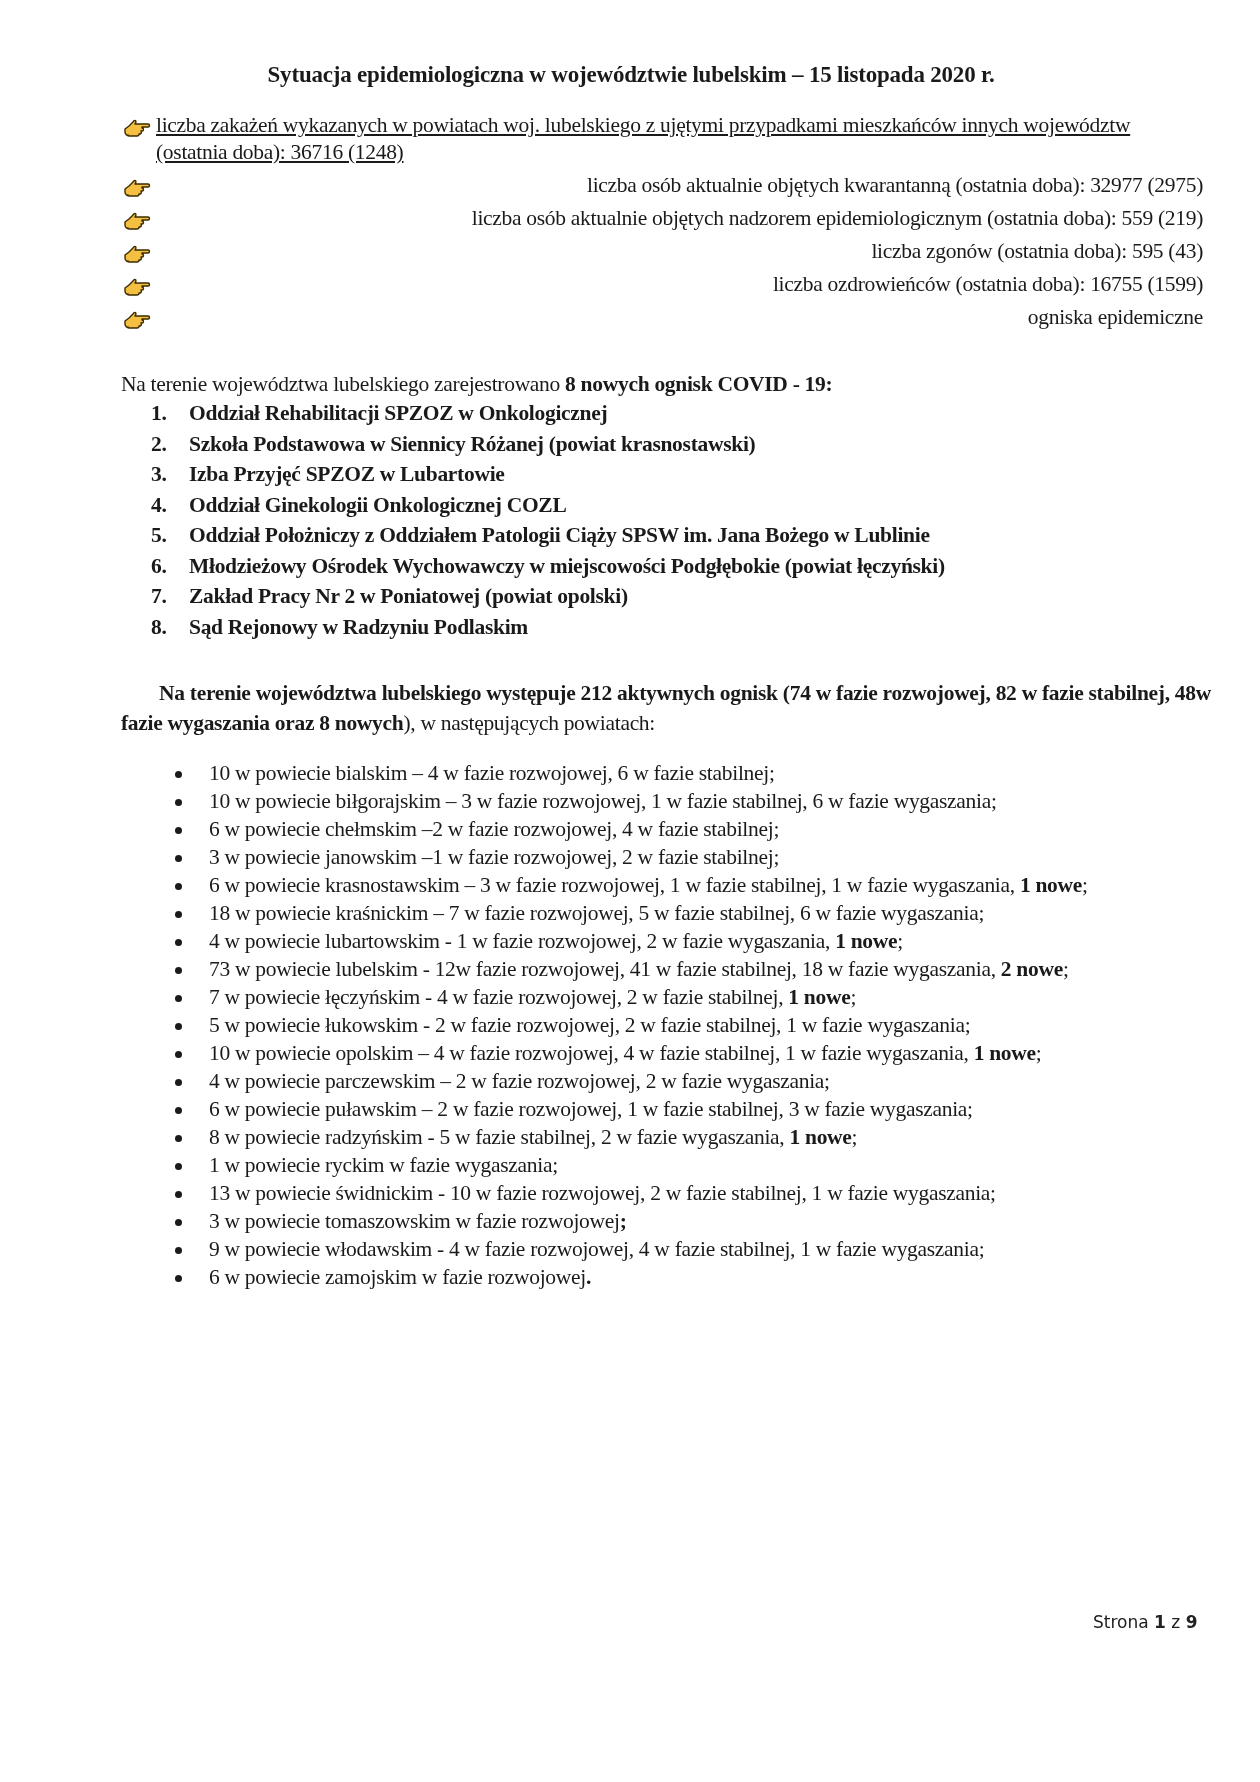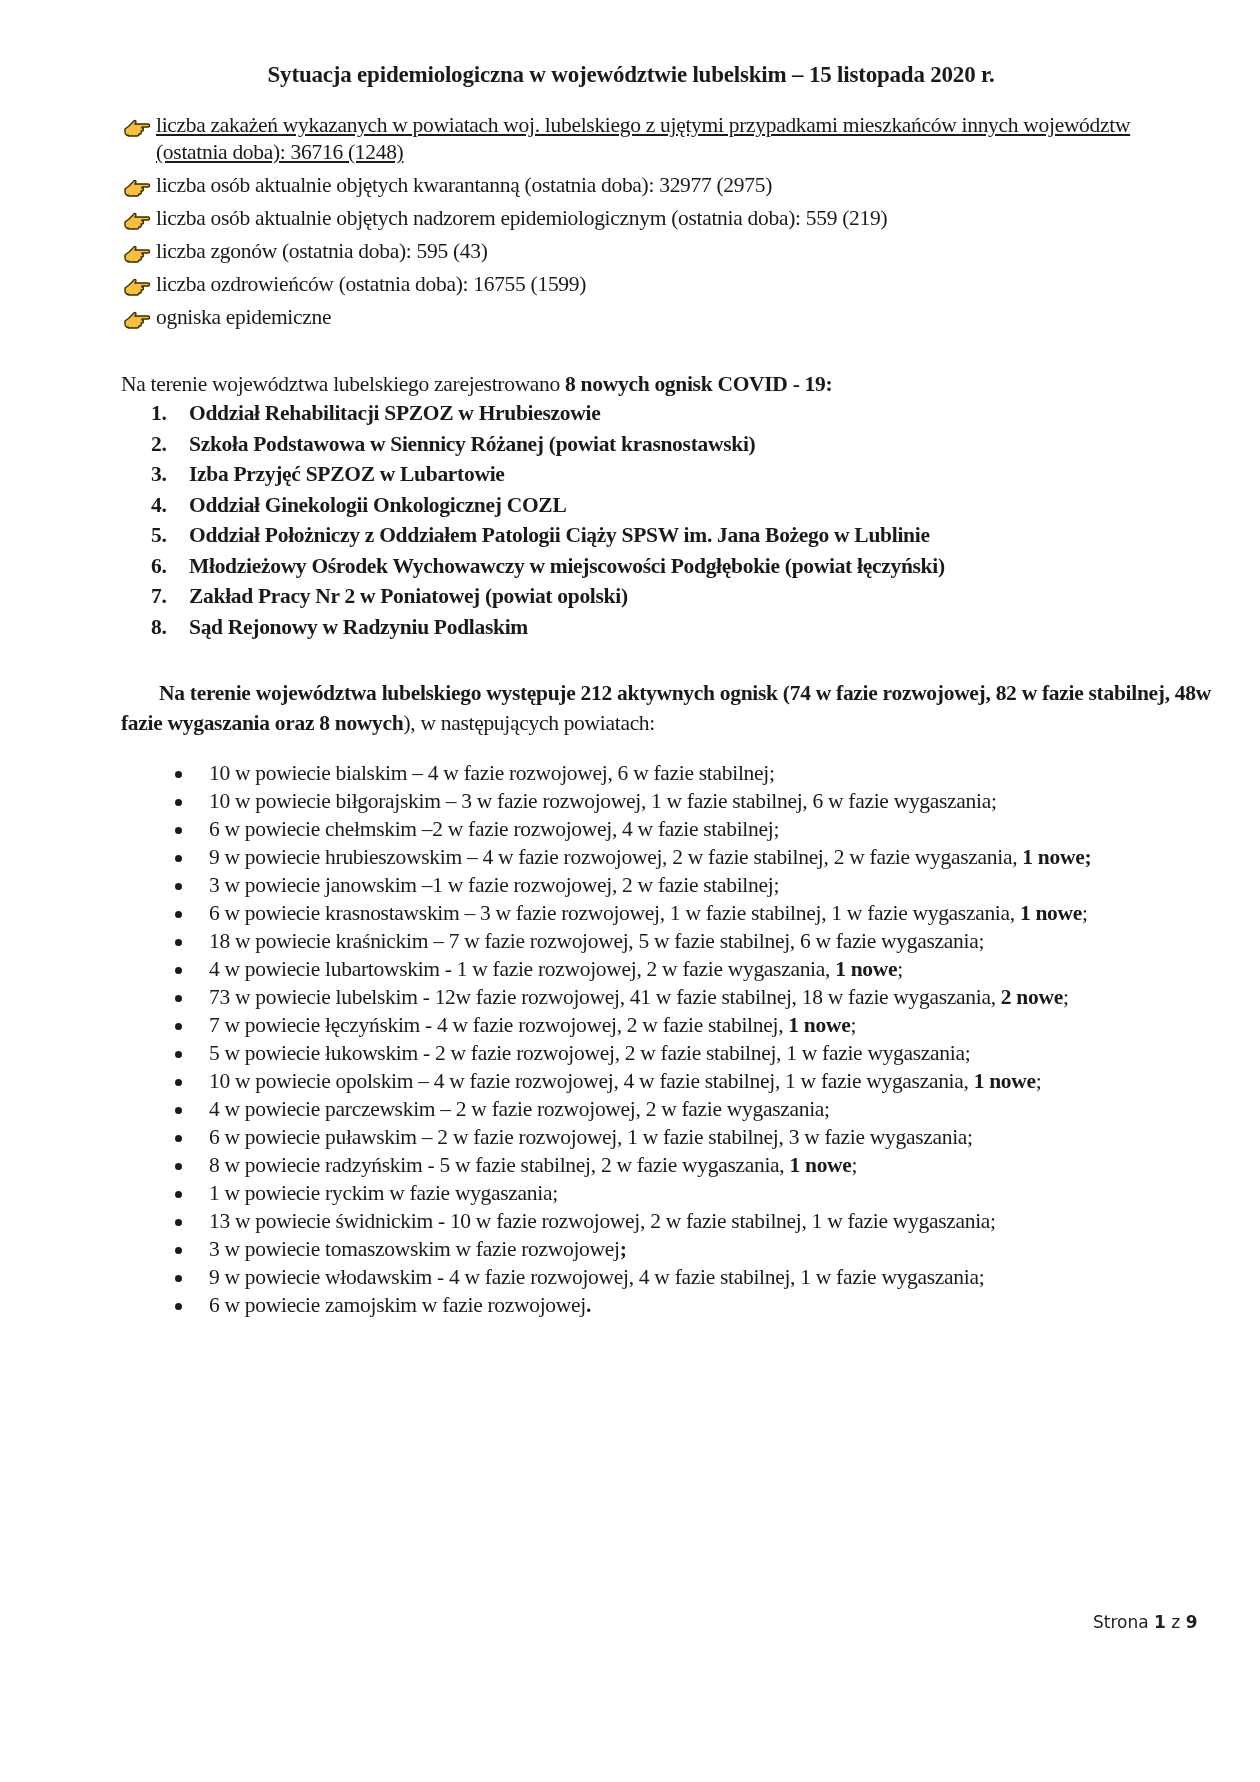--- a/index.html
+++ b/index.html
@@ -3,21 +3,21 @@
 <meta charset="utf-8">
 <style>
   html, body { margin: 0; padding: 0; background: #ffffff; }
   body { width: 1260px; height: 1782px; position: relative; overflow: hidden;
          font-family: "Liberation Serif", serif; color: #1a1a1a; }
   .page { position: absolute; left: 1px; top: 0; width: 1260px; height: 1782px; }
   .title { position: absolute; left: 0; width: 1260px; top: 62px; text-align: center;
            font-size: 23px; font-weight: bold; letter-spacing: -0.2px; }
   .stats { position: absolute; left: 122px; top: 112px; width: 1080px; }
   .stat { display: flex; align-items: flex-start; font-size: 21.5px; line-height: 27px;
-          margin-bottom: 6px; letter-spacing: -0.3px; }
+          margin-bottom: 6px; letter-spacing: -0.3px; justify-content: space-between; }
   .stat .ico { width: 30px; height: 22px; flex: 0 0 30px; margin-top: 4px; margin-right: 3px; }
   .stat.underline .txt { text-decoration: underline; }
   .intro { position: absolute; left: 120px; top: 372px; font-size: 21.5px; letter-spacing: -0.3px; }
   .intro b { font-weight: bold; }
   .newlist { position: absolute; left: 150px; top: 398px; margin: 0; padding: 0; list-style: none; }
   .newlist li { font-size: 21.5px; font-weight: bold; line-height: 30.5px; letter-spacing: -0.3px; display: flex; }
   .newlist li .num { width: 38px; flex: 0 0 38px; }
   .summary { position: absolute; left: 120px; top: 678px; width: 1090px; font-size: 21.5px;
              line-height: 30px; text-indent: 38px; text-align: justify; letter-spacing: -0.3px; }
   .summary b { font-weight: bold; }
@@ -82,21 +82,21 @@
       </div>
     </div>
 
   <div class="intro">
     <span>Na terenie województwa lubelskiego zarejestrowano </span><b>8 nowych ognisk COVID - 19:</b>
   </div>
 
   <ol class="newlist" id="newlist">
       <li>
         <span class="num">1.</span>
-        <span>Oddział Rehabilitacji SPZOZ w Hrubieszowie</span>
+        <span>Oddział Rehabilitacji SPZOZ w Onkologicznej</span>
       </li>
       <li>
         <span class="num">2.</span>
         <span>Szkoła Podstawowa w Siennicy Różanej (powiat krasnostawski)</span>
       </li>
       <li>
         <span class="num">3.</span>
         <span>Izba Przyjęć SPZOZ w Lubartowie</span>
       </li>
       <li>
@@ -122,21 +122,20 @@
     </ol>
 
   <div class="summary">
     <b>Na terenie województwa lubelskiego występuje 212 aktywnych ognisk (74 w fazie rozwojowej, 82 w fazie stabilnej, 48w fazie wygaszania oraz 8 nowych</b><span>), w następujących powiatach:</span>
   </div>
 
   <ul class="bullets" id="bullets">
       <li><span class="dot"></span><span>10 w powiecie bialskim – 4 w fazie rozwojowej, 6 w fazie stabilnej;</span><b></b><span></span></li>
       <li><span class="dot"></span><span>10 w powiecie biłgorajskim – 3 w fazie rozwojowej, 1 w fazie stabilnej, 6 w fazie wygaszania;</span><b></b><span></span></li>
       <li><span class="dot"></span><span>6 w powiecie chełmskim –2 w fazie rozwojowej,  4 w fazie stabilnej;</span><b></b><span></span></li>
-      <li><span class="dot"></span><span>9 w powiecie hrubieszowskim – 4 w fazie rozwojowej, 2 w fazie stabilnej, 2 w fazie wygaszania, </span><b>1 nowe;</b><span></span></li>
       <li><span class="dot"></span><span>3 w powiecie janowskim –1 w fazie rozwojowej, 2 w fazie stabilnej;</span><b></b><span></span></li>
       <li><span class="dot"></span><span>6 w powiecie krasnostawskim – 3 w fazie rozwojowej, 1 w fazie stabilnej, 1 w fazie wygaszania, </span><b>1 nowe</b><span>;</span></li>
       <li><span class="dot"></span><span>18  w powiecie kraśnickim – 7 w fazie rozwojowej, 5 w fazie stabilnej, 6 w fazie wygaszania;</span><b></b><span></span></li>
       <li><span class="dot"></span><span>4 w powiecie lubartowskim - 1 w fazie rozwojowej, 2 w fazie wygaszania, </span><b>1 nowe</b><span>;</span></li>
       <li><span class="dot"></span><span>73 w powiecie lubelskim - 12w fazie rozwojowej, 41 w fazie stabilnej, 18 w fazie wygaszania, </span><b>2 nowe</b><span>;</span></li>
       <li><span class="dot"></span><span>7 w powiecie łęczyńskim - 4 w fazie rozwojowej, 2 w fazie stabilnej, </span><b>1 nowe</b><span>;</span></li>
       <li><span class="dot"></span><span>5 w powiecie łukowskim  - 2 w fazie rozwojowej, 2 w fazie stabilnej, 1 w fazie wygaszania;</span><b></b><span></span></li>
       <li><span class="dot"></span><span>10 w powiecie opolskim – 4 w fazie rozwojowej, 4 w fazie stabilnej, 1 w fazie wygaszania, </span><b>1 nowe</b><span>;</span></li>
       <li><span class="dot"></span><span>4 w powiecie parczewskim – 2 w fazie rozwojowej, 2 w fazie wygaszania;</span><b></b><span></span></li>
       <li><span class="dot"></span><span>6 w powiecie puławskim – 2 w fazie rozwojowej, 1 w fazie stabilnej, 3 w fazie wygaszania;</span><b></b><span></span></li>

